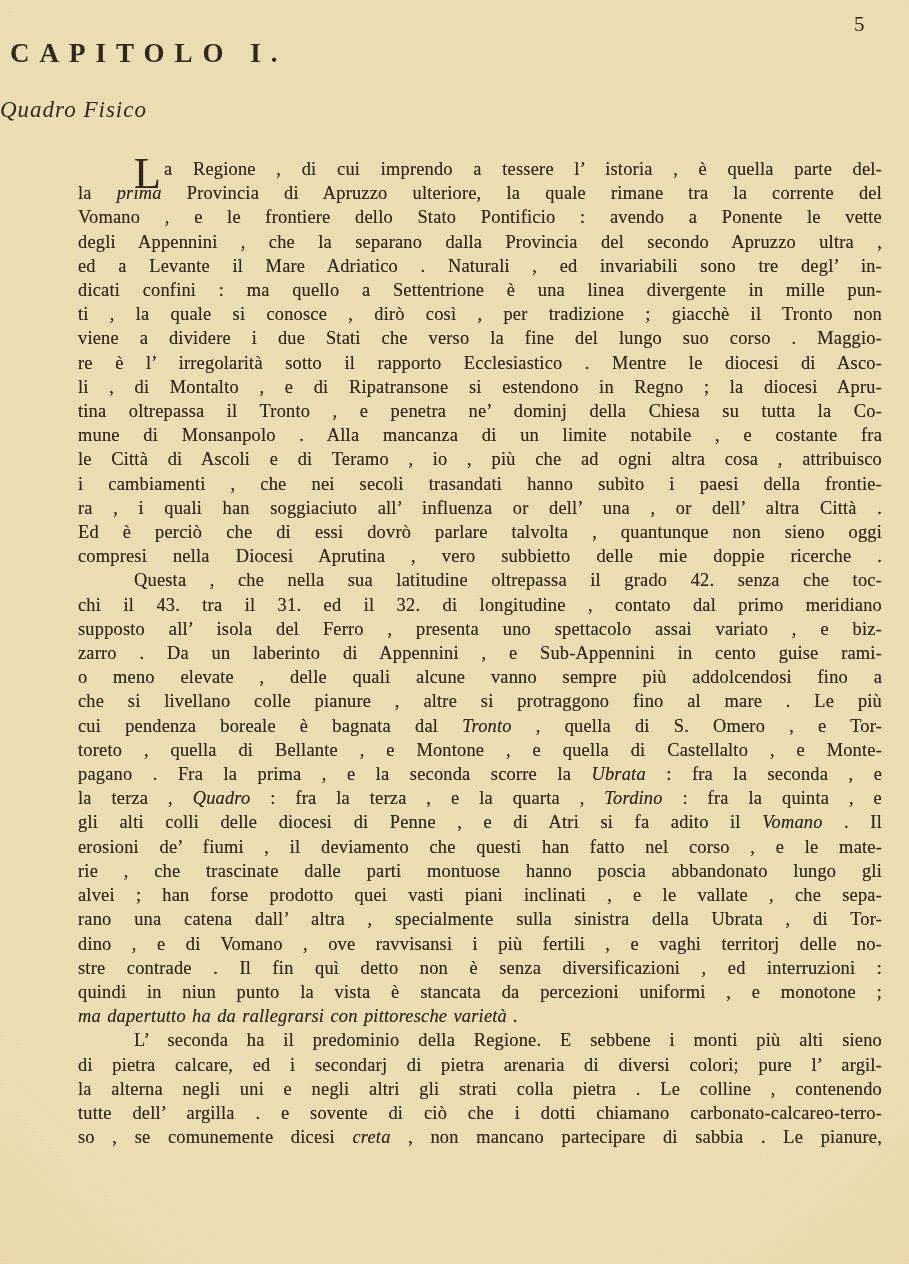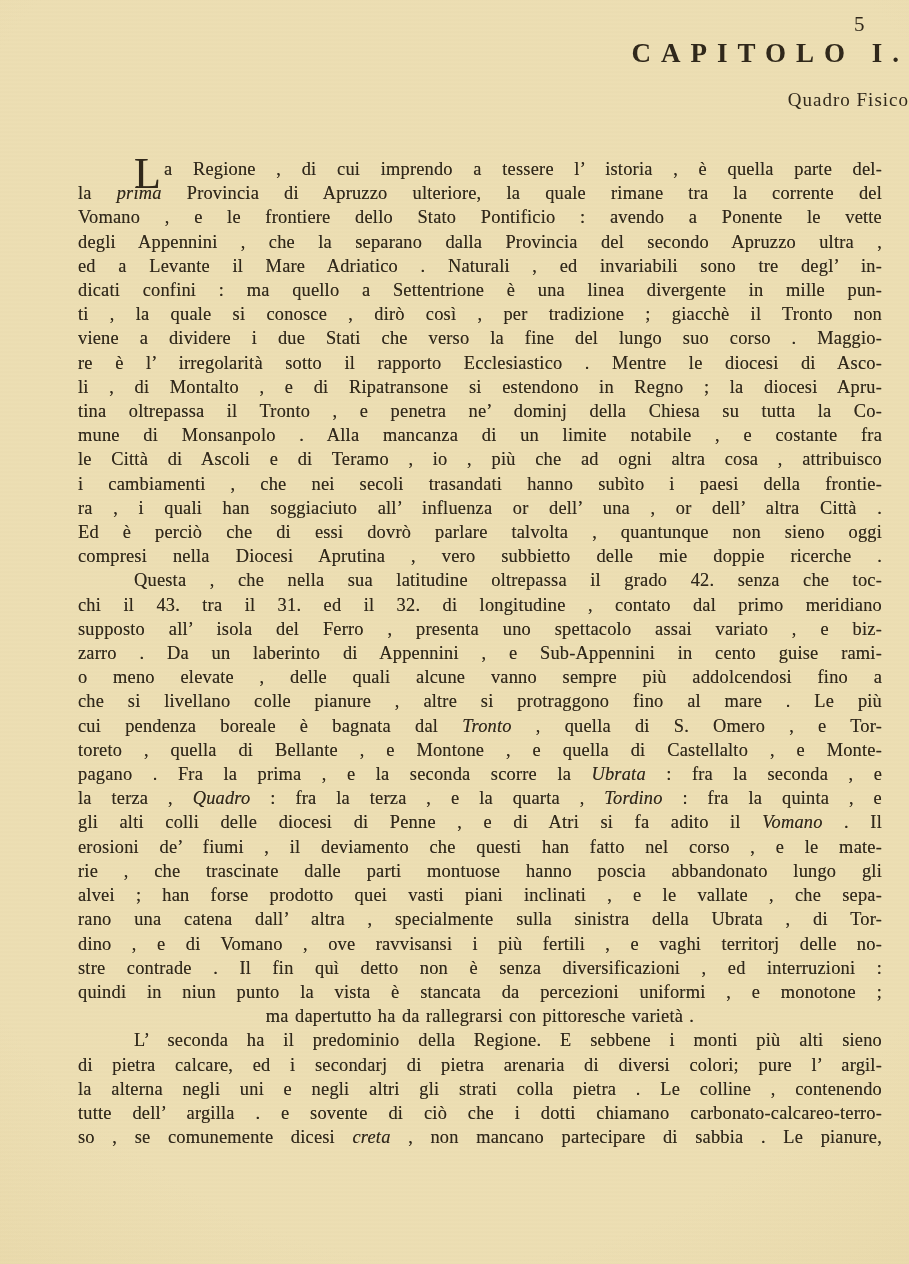--- a/index.html
+++ b/index.html
@@ -16,47 +16,48 @@
     background:
       repeating-linear-gradient(0deg, rgba(120,95,40,0.025) 0px, rgba(120,95,40,0.0) 2px, rgba(120,95,40,0.025) 4px),
       radial-gradient(120% 105% at 50% 42%, #eddfb4 55%, #e6d5a4 88%, #e0cd98 100%);
   }
   .page-number {
     position: absolute; top: 12px; right: 44px;
     font-size: 21px; letter-spacing: 0.5px;
   }
   .header {
     position: absolute; top: 38px; left: 0; right: 0;
-    text-align: right;
+    text-align: left;
   }
   .chapter-title {
     font-size: 27px; font-weight: bold;
     letter-spacing: 10px;
     text-indent: 10px; 
   }
   .subtitle {
-    margin-top: 20px;
-    font-size: 19px; 
+    margin-top: 28px;
+    font-size: 23px; font-style: italic;
     letter-spacing: 1px;
   }
   .text-block {
     position: absolute; left: 47px; right: 27px; top: 157px;
     font-size: 18.4px; line-height: 24.2px;
     letter-spacing: 0.2px;
     word-spacing: 1.5px;
     text-shadow: 0 0 0.4px rgba(48,40,27,0.55);
   }
   .line {
     text-align: justify;
     text-align-last: justify;
     margin-left: 31px;
   }
   .line.nojust {
-    text-align: center;
+    text-align: left;
     text-align-last: auto;
+    font-style: italic;
   }
   .line.indent { text-indent: 56px; }
   .italic { font-style: italic; }
   .dropcap {
     font-size: 44px;
     line-height: 0;
     vertical-align: -13px;
     padding-right: 3px;
   }
 </style>

